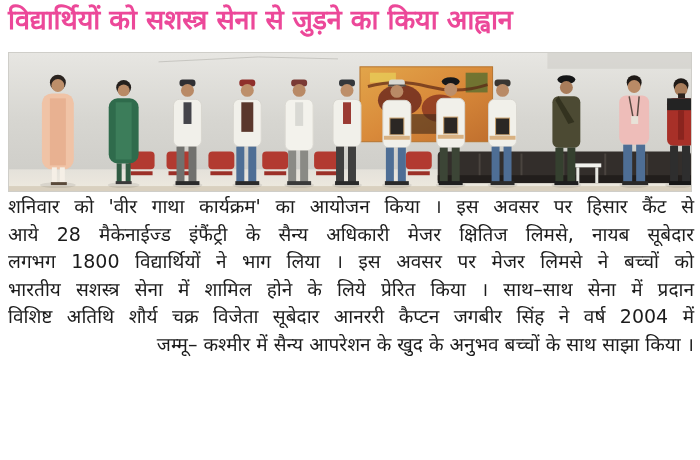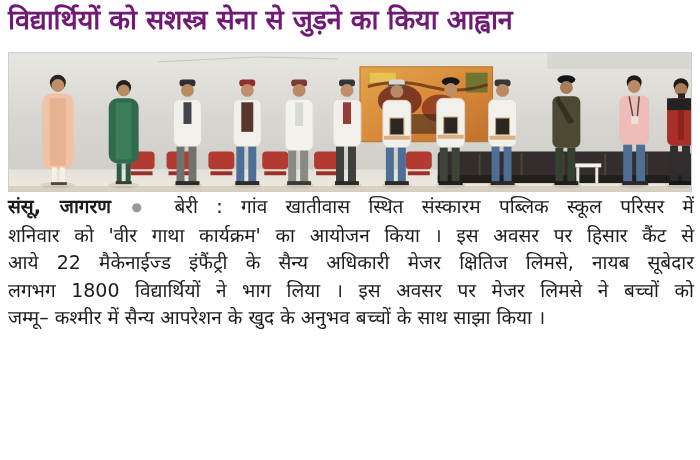--- a/index.html
+++ b/index.html
@@ -2,34 +2,34 @@
 <html><head>
 <meta charset="utf-8">
 <style>
   html,body{margin:0;padding:0;}
   body{
     width:700px;height:460px;position:relative;background:#ffffff;
     font-family:"DejaVu Sans",sans-serif;color:#1c1c1c;overflow:hidden;
   }
   .headline{
     position:absolute;left:8px;top:3px;width:688px;
-    font-size:27px;line-height:34px;font-weight:700;color:#701a75;
+    font-size:27px;line-height:34px;font-weight:700;color:#ec4899;
     letter-spacing:-0.2px;white-space:nowrap;
   }
   .photo-frame{
     position:absolute;left:8px;top:52px;width:684px;height:140px;
     border:1px solid #cfcec9;box-sizing:border-box;background:#d9d8d3;
   }
   .photo-frame svg{display:block;width:100%;height:100%;}
   .body-text{
     position:absolute;left:8px;top:193px;width:686px;
     font-size:19px;line-height:27.6px;color:#1b1b1b;
   }
   .jline{text-align:justify;text-align-last:justify;}
-  .lastline{text-align:left;text-align-last:auto;}
+  .lastline{text-align:right;text-align-last:auto;}
   .lead{font-weight:700;}
   .bullet{color:#9a9a9a;font-size:12px;vertical-align:2px;padding:0 2px;}
 </style>
 </head>
 <body>
 
 <div class="headline">विद्यार्थियों को सशस्त्र सेना से जुड़ने का किया आह्वान</div>
 
 <div class="photo-frame">
   <svg viewBox="0 0 684 140" preserveAspectRatio="none">
@@ -236,22 +236,19 @@
       <rect x="660" y="46" width="28" height="12" fill="#232323"></rect>
       <rect x="671" y="58" width="6" height="30" fill="#8a241e"></rect>
       <rect x="663" y="94" width="8" height="37" fill="#2e2e2e"></rect>
       <rect x="675" y="94" width="8" height="37" fill="#2e2e2e"></rect>
       <rect x="662" y="130" width="24" height="4" fill="#161616"></rect>
     </g>
   </svg>
 </div>
 
 <div class="body-text">
-  <div class="jline">
-    <span class="lead">संसू, जागरण</span>
-    <span class="bullet">●</span>
-    <span>बेरी : गांव खातीवास स्थित संस्कारम पब्लिक स्कूल परिसर में</span>
-  </div>
   <div class="jline">शनिवार को 'वीर गाथा कार्यक्रम' का आयोजन किया । इस अवसर पर हिसार कैंट से</div>
-  <div class="jline">आये 22 मैकेनाईज्ड इंफैंट्री के सैन्य अधिकारी मेजर क्षितिज लिमसे, नायब सूबेदार</div>
+  <div class="jline">आये 28 मैकेनाईज्ड इंफैंट्री के सैन्य अधिकारी मेजर क्षितिज लिमसे, नायब सूबेदार</div>
   <div class="jline">लगभग 1800 विद्यार्थियों ने भाग लिया । इस अवसर पर मेजर लिमसे ने बच्चों को</div>
+  <div class="jline">भारतीय सशस्त्र सेना में शामिल होने के लिये प्रेरित किया । साथ–साथ सेना में प्रदान</div>
+  <div class="jline">विशिष्ट अतिथि शौर्य चक्र विजेता सूबेदार आनररी कैप्टन जगबीर सिंह ने वर्ष 2004 में</div>
   <div class="lastline">जम्मू– कश्मीर में सैन्य आपरेशन के खुद के अनुभव बच्चों के साथ साझा किया ।</div>
 </div>
 
 </body></html>

